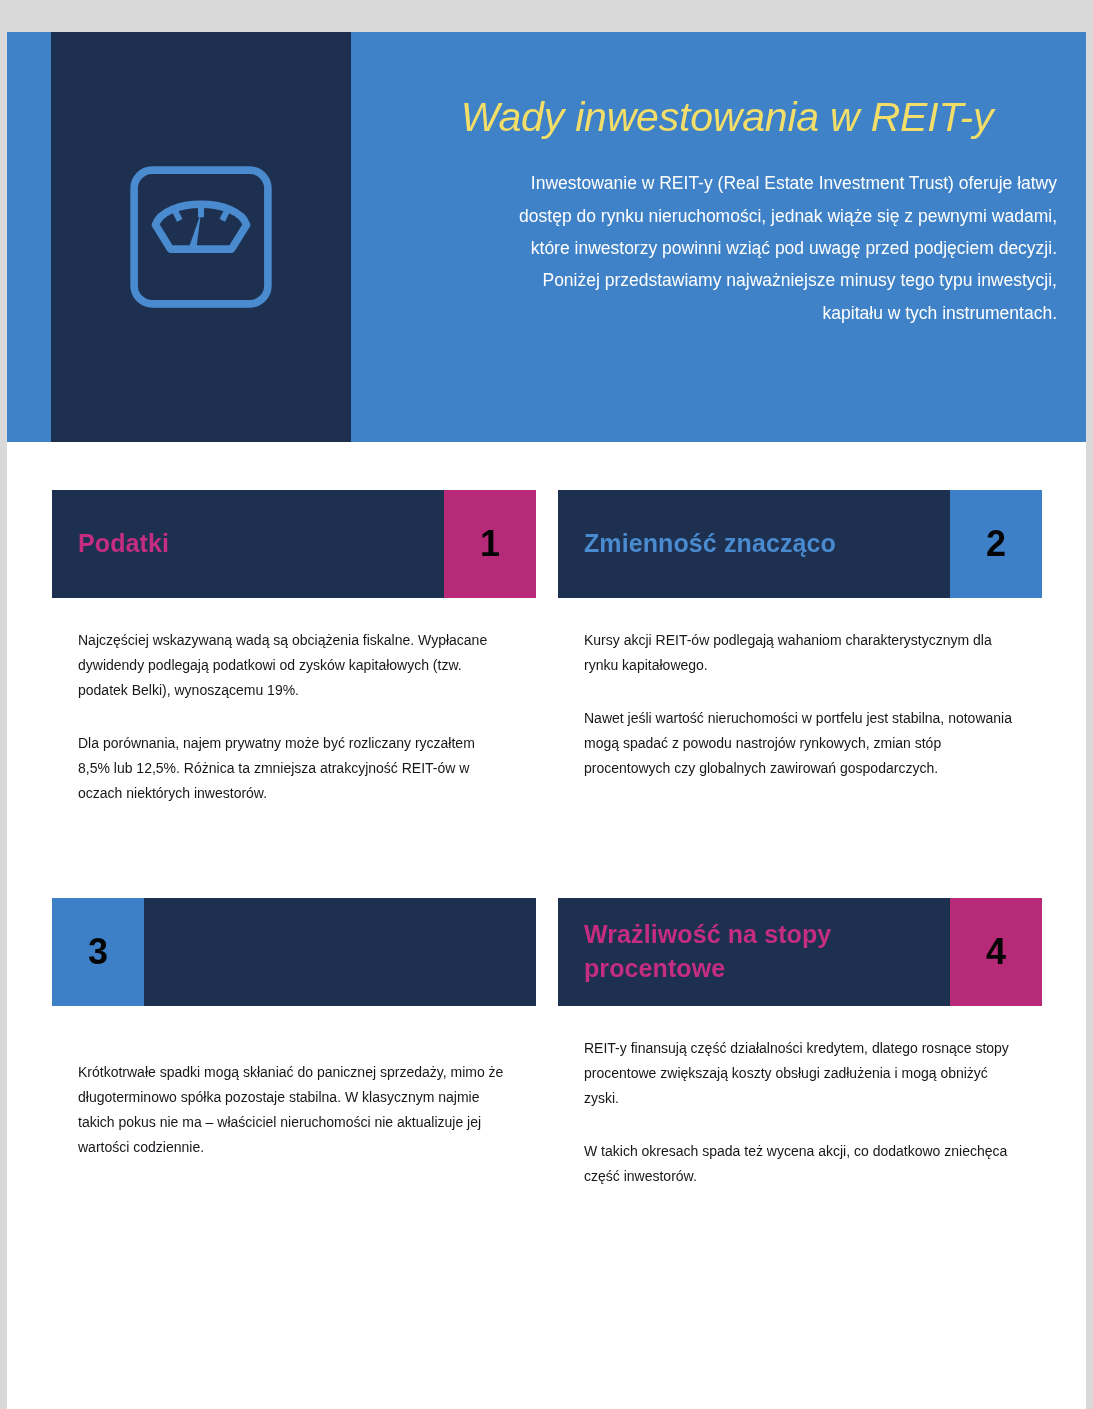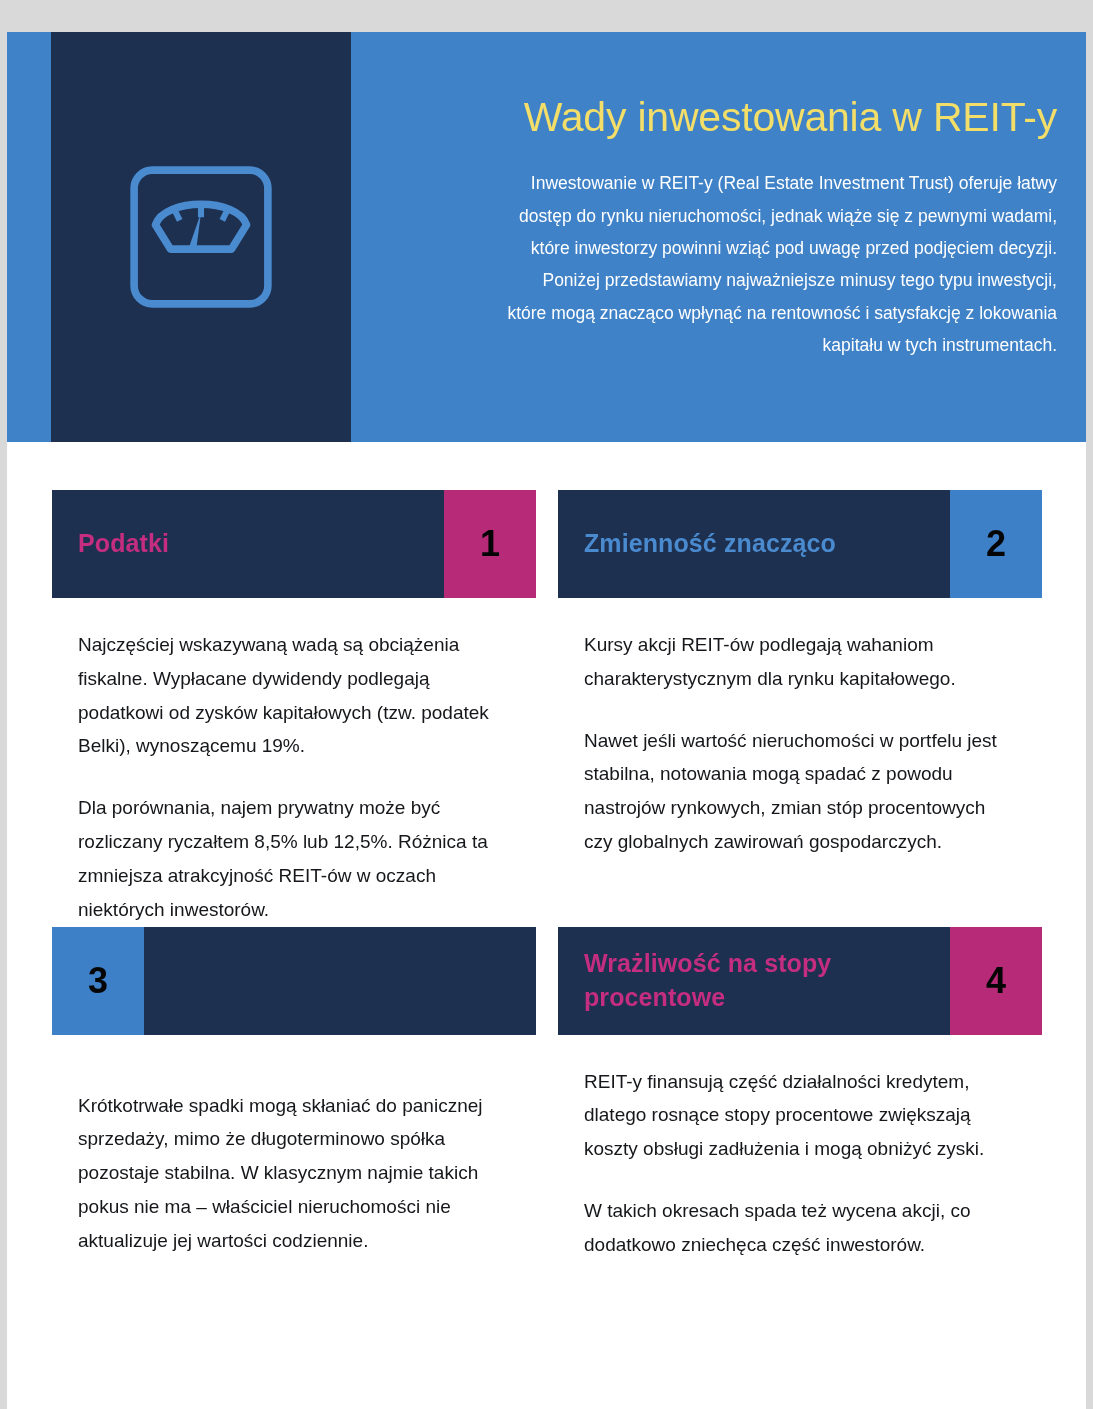--- a/index.html
+++ b/index.html
@@ -61,22 +61,23 @@
     padding-top: 62px;
     box-sizing: border-box;
   }
   .hero-title {
     color: #f2de68;
     font-size: 41px;
     font-weight: 400;
     line-height: 1.15;
     letter-spacing: -0.2px;
     margin: 0 0 26px 0;
-    text-align: right;
+    text-align: center;
     white-space: nowrap;
+    font-style: italic;
   }
   .hero-para {
     color: #ffffff;
     font-size: 17.5px;
     line-height: 1.85;
     margin: 0;
     text-align: right;
   }
   .hero-para .lastline {
     display: block;
@@ -135,21 +136,21 @@
   .accent-pink .card-badge { background: #b72a77; }
   .accent-blue .card-head-title span { color: #4a8bd0; }
   .accent-blue .card-badge { background: #3d80c8; }
 
   .card-body {
     padding: 30px 26px 0 26px;
     box-sizing: border-box;
   }
   .card-body p {
     margin: 0 0 28px 0;
-    font-size: 19px;
+    font-size: 14px;
     line-height: 1.78;
     color: #15171a;
   }
   .card-body p:last-child { margin-bottom: 0; margin-top: 24px; }
 
   .row-1 .card-body { min-height: 300px; }
   .row-2 .card-body { min-height: 270px; }
 </style>
 </head>
 <body>
@@ -171,21 +172,20 @@
       </span>
     </div>
 
     <div class="hero-text">
       <h1 class="hero-title">Wady inwestowania w REIT-y</h1>
       <p class="hero-para">
         <span style="display: block;">Inwestowanie w REIT-y (Real Estate Investment Trust) oferuje łatwy</span>
         <span style="display: block;">dostęp do rynku nieruchomości, jednak wiąże się z pewnymi wadami,</span>
         <span style="display: block;">które inwestorzy powinni wziąć pod uwagę przed podjęciem decyzji.</span>
         <span style="display: block;">Poniżej przedstawiamy najważniejsze minusy tego typu inwestycji,</span>
-        <span style="display: block;">które mogą znacząco wpłynąć na rentowność i satysfakcję z lokowania</span>
         <span class="lastline" style="display: block;">kapitału w tych instrumentach.</span>
       </p>
     </div>
 
   </div>
 
   <div class="cards">
     <div class="grid">
 
       <div class="card row-1 accent-pink">

